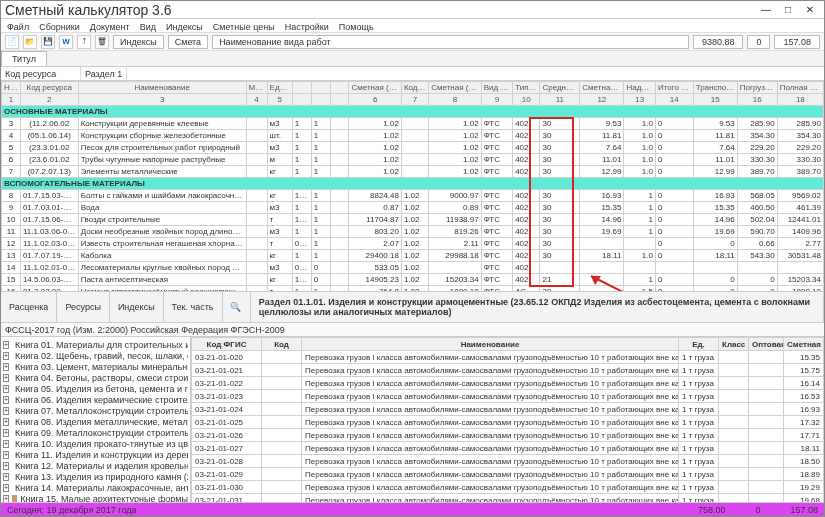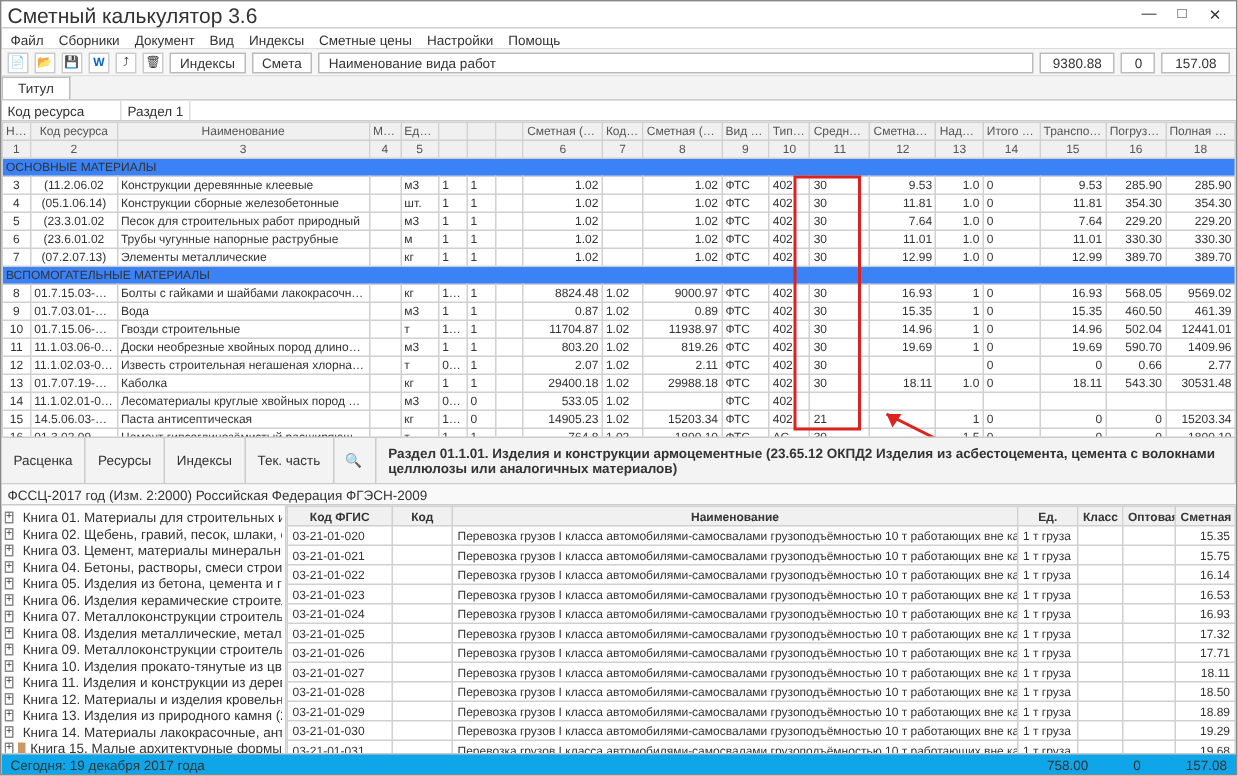--- a/index.html
+++ b/index.html
@@ -14,39 +14,39 @@
 .tb-sel{border:1px solid #bbb;background:#fff;padding:0 6px;height:14px;display:inline-flex;align-items:center}
 .tb-num{margin-left:auto;border:1px solid #bbb;background:#fff;padding:0 8px;height:14px;display:inline-flex;align-items:center}
 .tabsrow{display:flex;height:16px;border-bottom:1px solid #ccc;background:#f3f3f3}
 .tabsrow .tab{padding:0 10px;border:1px solid #bbb;border-bottom:none;background:#fff;display:flex;align-items:center;margin-right:2px}
 .filterrow{display:flex;height:14px;border-bottom:1px solid #ccc}
 .filterrow .cell{border-right:1px solid #ddd;padding:0 4px;display:flex;align-items:center}
 .gridwrap{height:210px;overflow:hidden;position:relative}
 table.grid{border-collapse:collapse;width:100%;table-layout:fixed}
 .grid th,.grid td{border:1px solid #d0d0d0;padding:1px 2px;overflow:hidden;white-space:nowrap;text-overflow:ellipsis;font-size:8px;height:12px}
 .grid th{background:#f0f0f0;font-weight:normal;color:#555}
-.grid .sec td{font-weight:normal;background:#3b82f6}
+.grid .sec td{font-weight:bold;background:#5eead4}
 .grid td.r{text-align:right}
 .grid td.c{text-align:center}
 .redbox{position:absolute;border:2px solid #d22;pointer-events:none}
 .arrow{position:absolute;width:80px;height:40px;pointer-events:none}
 .midtabs{display:flex;height:32px;background:#f3f3f3;border-top:1px solid #ccc;border-bottom:1px solid #ccc}
 .midtabs .mt{padding:0 8px;border-right:1px solid #ccc;display:flex;align-items:center}
 .crumb{height:14px;border-bottom:1px solid #ccc;display:flex;align-items:center;padding:0 4px;background:#f9f9f9}
 .lower{display:flex;height:175px}
 .tree{width:190px;border-right:1px solid #ccc;overflow:hidden;padding:2px}
 .tree .tn{display:flex;align-items:center;gap:3px;height:11px;white-space:nowrap;overflow:hidden}
 .tree .sq{width:8px;height:8px;border:1px solid #888;display:inline-flex;align-items:center;justify-content:center;font-size:7px;line-height:1}
 .tree .bk{width:8px;height:8px;background:#c96;display:inline-block}
 .lowgrid{flex:1;overflow:hidden}
 table.lg{border-collapse:collapse;width:100%;table-layout:fixed}
 .lg th,.lg td{border:1px solid #d0d0d0;padding:1px 3px;font-size:8px;height:13px;overflow:hidden;white-space:nowrap}
 .lg th{background:#f0f0f0}
 .lg td.r{text-align:right}
-.statusbar{position:absolute;bottom:0;left:0;right:0;height:14px;border-top:1px solid #ccc;background:#0ea5e9;display:flex;align-items:center;padding:0 6px}
+.statusbar{position:absolute;bottom:0;left:0;right:0;height:14px;border-top:1px solid #ccc;background:#d946ef;display:flex;align-items:center;padding:0 6px}
 .statusbar .sp{margin-left:auto;display:flex;gap:30px}
 </style>
 </head>
 <body>
 
 <div class="titlebar">
   <span class="t">Сметный калькулятор 3.6</span>
   <div class="wbtns">
     <span>—</span>
     <span>□</span>

